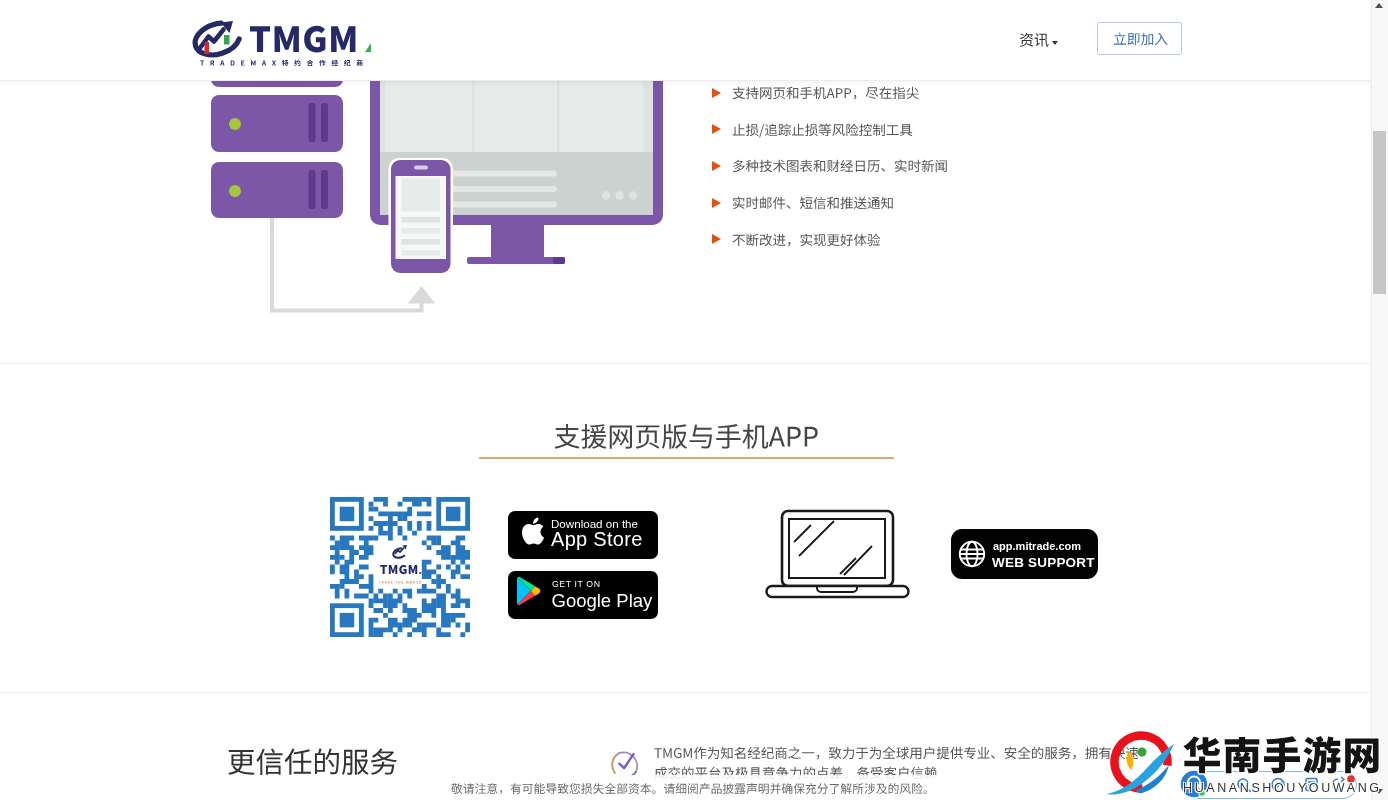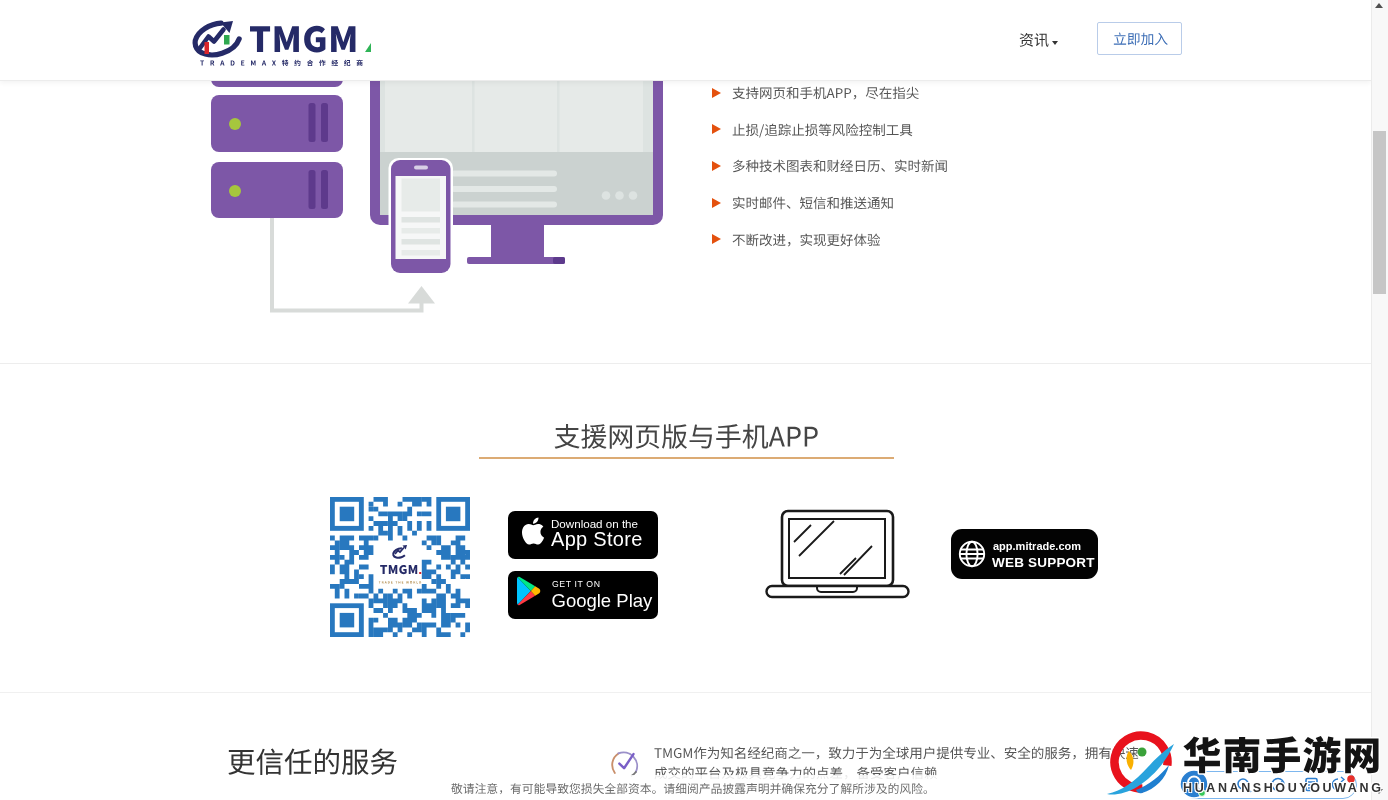--- a/index.html
+++ b/index.html
@@ -229,21 +229,21 @@
       <path d="M5,74 C20,71 33,61 45,48 C55,37 63,30 72,24 C64,42 51,57 35,67 C25,73 12,76 5,74 Z" fill="#29a3dd"></path>
       <path d="M34,70 C47,65 58,56 67,45 C64,59 53,69 40,73 C37,74 35,72 34,70 Z" fill="#1f7fd0"></path>
       <path d="M27,31 C32,36 33,43 29,50 C24,45 23,36 27,31 Z" fill="#f9b000"></path>
       <circle cx="40" cy="32" r="4.5" fill="#3aa23a"></circle>
     </svg>
 
 <svg style="z-index:11;position:absolute;left:1182.0px;top:727.1px;overflow:visible" width="213" height="62" viewBox="0 -42.90 213 62.40">
       <path d="M20.085 -32.682V-25.701C17.94 -24.921 15.717 -24.258 13.533 -23.673C14.274 -22.503 15.21 -20.514 15.522 -19.188C17.043 -19.578 18.564 -20.007 20.085 -20.475V-20.28C20.085 -15.405 21.372 -13.845 26.52 -13.845C27.573 -13.845 30.42 -13.845 31.512 -13.845C35.529 -13.845 37.011 -15.327 37.557 -20.358C36.075 -20.709 33.813 -21.567 32.643 -22.386C32.448 -19.266 32.175 -18.642 30.966 -18.642C30.264 -18.642 28.002 -18.642 27.417 -18.642C26.013 -18.642 25.779 -18.798 25.779 -20.319V-22.308C29.718 -23.751 33.501 -25.428 36.738 -27.417L32.76 -31.902C30.771 -30.537 28.392 -29.211 25.779 -28.002V-32.682ZM11.31 -33.462C8.97 -29.562 4.836 -25.818 0.741 -23.556C1.911 -22.542 3.9 -20.319 4.758 -19.227C5.655 -19.812 6.552 -20.514 7.4879999999999995 -21.255V-13.065H13.104V-26.754C14.43 -28.275 15.639 -29.913 16.653 -31.551ZM1.677 -8.931V-3.471H16.497V3.705H22.542V-3.471H37.518V-8.931H22.542V-13.143H16.497V-8.931Z M56.697 -32.955V-30.498H42.306000000000004V-25.233H56.697V-22.971H43.398V3.588H49.092V-17.784H55.527L52.368 -16.887C52.992000000000004 -15.756 53.694 -14.235 54.084 -13.104H51.159000000000006V-8.775H56.892V-6.981H50.34V-2.496H56.892V2.379H62.235V-2.496H68.982V-6.981H62.235V-8.775H68.046V-13.104H65.394C66.096 -14.118 66.837 -15.366 67.617 -16.731L63.717 -17.784H70.152V-1.8719999999999999C70.152 -1.287 69.918 -1.092 69.21600000000001 -1.092C68.631 -1.053 66.174 -1.053 64.575 -1.17C65.277 0.078 66.135 2.145 66.408 3.549C69.528 3.549 71.868 3.51 73.623 2.73C75.378 1.95 76.00200000000001 0.741 76.00200000000001 -1.833V-22.971H62.898V-25.233H77.094V-30.498H62.898V-32.955ZM55.761 -13.104 58.959 -14.157C58.569 -15.171 57.867000000000004 -16.614 57.126000000000005 -17.784H62.781000000000006C62.313 -16.419 61.455 -14.586 60.753 -13.338L61.572 -13.104Z M81.843 -13.338V-7.8H97.01400000000001V-2.847C97.01400000000001 -2.067 96.66300000000001 -1.794 95.766 -1.794C94.83000000000001 -1.794 91.476 -1.794 88.78500000000001 -1.911C89.643 -0.429 90.73500000000001 2.106 91.08600000000001 3.705C94.986 3.7439999999999998 97.989 3.588 100.095 2.73C102.20100000000001 1.8719999999999999 102.94200000000001 0.429 102.94200000000001 -2.73V-7.8H118.035V-13.338H102.94200000000001V-16.965H115.656V-22.386H102.94200000000001V-26.754C107.11500000000001 -27.261 111.093 -27.924 114.68100000000001 -28.782L110.58600000000001 -33.501C103.917 -31.863 93.504 -30.849 84.027 -30.498C84.57300000000001 -29.25 85.275 -26.949 85.43100000000001 -25.506C89.13600000000001 -25.623 93.075 -25.818 97.01400000000001 -26.169V-22.386H84.57300000000001V-16.965H97.01400000000001V-13.338Z M121.45800000000001 -18.525C123.33000000000001 -17.433 126.138 -15.834 127.42500000000001 -14.82L130.779 -19.383C129.336 -20.319 126.489 -21.762 124.69500000000001 -22.62ZM121.73100000000001 0.546 126.879 3.276C128.36100000000002 -0.702 129.76500000000001 -5.187 130.97400000000002 -9.516L126.37200000000001 -12.324C124.968 -7.566 123.096 -2.613 121.73100000000001 0.546ZM133.86 -31.902C134.523 -30.771 135.303 -29.289 135.84900000000002 -28.08H131.05200000000002L132.144 -29.562C130.70100000000002 -30.537 127.81500000000001 -32.058 125.94300000000001 -32.955L122.706 -28.899C124.617 -27.807 127.46400000000001 -26.091 128.751 -25.038L130.70100000000002 -27.651V-22.737H133.08C132.924 -14.118 132.651 -5.538 128.127 -0.11699999999999999C129.49200000000002 0.741 131.05200000000002 2.34 131.871 3.627C133.119 2.106 134.133 0.351 134.952 -1.521C135.693 -0.11699999999999999 136.122 1.911 136.239 3.393C137.721 3.393 139.047 3.354 139.94400000000002 3.159C141.036 2.925 141.816 2.496 142.63500000000002 1.326C143.76600000000002 -0.195 144.195 -5.031 144.663 -17.043C144.702 -17.667 144.741 -19.149 144.741 -19.149H138.15L138.267 -22.737H143.25900000000001C142.98600000000002 -22.23 142.674 -21.801 142.36200000000002 -21.372C143.454 -20.865 145.24800000000002 -19.89 146.457 -19.11V-16.653H150.708C150.279 -16.185 149.85000000000002 -15.756 149.42100000000002 -15.366V-12.168H144.97500000000002V-7.137H149.42100000000002V-1.95C149.42100000000002 -1.521 149.26500000000001 -1.404 148.758 -1.404C148.251 -1.404 146.496 -1.404 145.092 -1.482C145.716 0.0 146.37900000000002 2.145 146.535 3.666C149.148 3.666 151.137 3.588 152.697 2.769C154.296 1.95 154.647 0.546 154.647 -1.8719999999999999V-7.137H158.703V-12.168H154.647V-14.118C156.246 -15.717 157.806 -17.667 159.01500000000001 -19.422L155.70000000000002 -21.801L154.72500000000002 -21.528H148.719C149.031 -22.23 149.304 -22.932 149.616 -23.712H158.586V-29.055H151.137C151.371 -30.147 151.60500000000002 -31.239 151.76100000000002 -32.37L146.37900000000002 -33.267C146.02800000000002 -30.615 145.443 -27.963 144.585 -25.662V-28.08H138.89100000000002L141.738 -29.289C141.15300000000002 -30.537 140.061 -32.409 139.086 -33.852ZM139.476 -14.04C139.16400000000002 -5.967 138.774 -2.964 138.228 -2.184C137.877 -1.677 137.565 -1.56 137.097 -1.56C136.59 -1.56 135.888 -1.56 135.03 -1.677C136.59 -5.343 137.37 -9.555 137.799 -14.04Z M172.929 -13.065C172.032 -10.101 170.823 -7.4879999999999995 169.22400000000002 -5.421V-17.277C170.43300000000002 -15.951 171.72 -14.508 172.929 -13.065ZM185.48700000000002 -24.765C185.33100000000002 -22.854 185.097 -20.982 184.78500000000003 -19.188C183.92700000000002 -20.124 183.03 -21.021 182.133 -21.84L179.32500000000002 -19.071C179.598 -20.748 179.83200000000002 -22.503 180.02700000000002 -24.297L175.03500000000003 -24.804C174.84 -22.698 174.60600000000002 -20.709 174.294 -18.759L171.096 -22.074L169.22400000000002 -19.968V-25.935H191.41500000000002V-10.53C190.71300000000002 -11.7 189.816 -13.026 188.841 -14.352C189.58200000000002 -17.394 190.12800000000001 -20.709 190.518 -24.258ZM163.53 -31.278V3.627H169.22400000000002V-2.769C170.27700000000002 -2.067 171.48600000000002 -1.248 172.032 -0.741C173.904 -2.847 175.38600000000002 -5.499 176.556 -8.58C177.258 -7.683 177.84300000000002 -6.864 178.311 -6.162L181.626 -10.218C180.768 -11.349 179.637 -12.753 178.35000000000002 -14.235C178.662 -15.561 178.935 -16.926 179.169 -18.33C180.651 -16.809 182.133 -15.132 183.459 -13.377C182.25 -9.243 180.417 -5.811 177.804 -3.354C179.013 -2.691 181.275 -1.131 182.17200000000003 -0.351C184.161 -2.496 185.721 -5.187 186.96900000000002 -8.346C187.632 -7.293 188.178 -6.24 188.568 -5.343L191.41500000000002 -8.19V-3.003C191.41500000000002 -2.262 191.103 -1.989 190.28400000000002 -1.95C189.42600000000002 -1.95 186.38400000000001 -1.911 184.005 -2.106C184.824 -0.624 185.83800000000002 2.028 186.11100000000002 3.627C189.93300000000002 3.627 192.62400000000002 3.51 194.53500000000003 2.574C196.44600000000003 1.677 197.109 0.11699999999999999 197.109 -2.925V-31.278Z" fill="#141414" stroke="#ffffff" stroke-width="3" paint-order="stroke" stroke-linejoin="round"></path>
     </svg>
 
-<div class="abs" style="left:1183px;top:781px;width:200px;font-family:'Liberation Sans',sans-serif;font-weight:bold;font-size:12.5px;letter-spacing:2.6px;color:#333333;z-index:11;text-shadow:1px 1px 0 #fff,-1px -1px 0 #fff,1px -1px 0 #fff,-1px 1px 0 #fff">HUANANSHOUYOUWANG</div>
+<div class="abs" style="left:1183px;top:781px;width:200px;font-family:'Liberation Sans',sans-serif;font-weight:normal;font-size:12.5px;letter-spacing:2.6px;color:#333333;z-index:11;text-shadow:1px 1px 0 #fff,-1px -1px 0 #fff,1px -1px 0 #fff,-1px 1px 0 #fff">HUANANSHOUYOUWANG</div>
 
 <div class="abs" style="left:1371px;top:0;width:17px;height:800px;background:#f8f8f8;border-left:1px solid #ebebeb;z-index:9"></div>
 
 <div class="abs" style="left:1375px;top:3px;width:0;height:0;border-bottom:5px solid #505050;border-left:4.5px solid transparent;border-right:4.5px solid transparent;z-index:10"></div>
 
 <div class="abs" style="left:1373px;top:131px;width:13px;height:163px;background:#c6c6c6;z-index:10"></div>
 
 <div class="abs" style="left:1375px;top:789px;width:0;height:0;border-top:5px solid #505050;border-left:4.5px solid transparent;border-right:4.5px solid transparent;z-index:10"></div>
 </div>
 </body></html>

